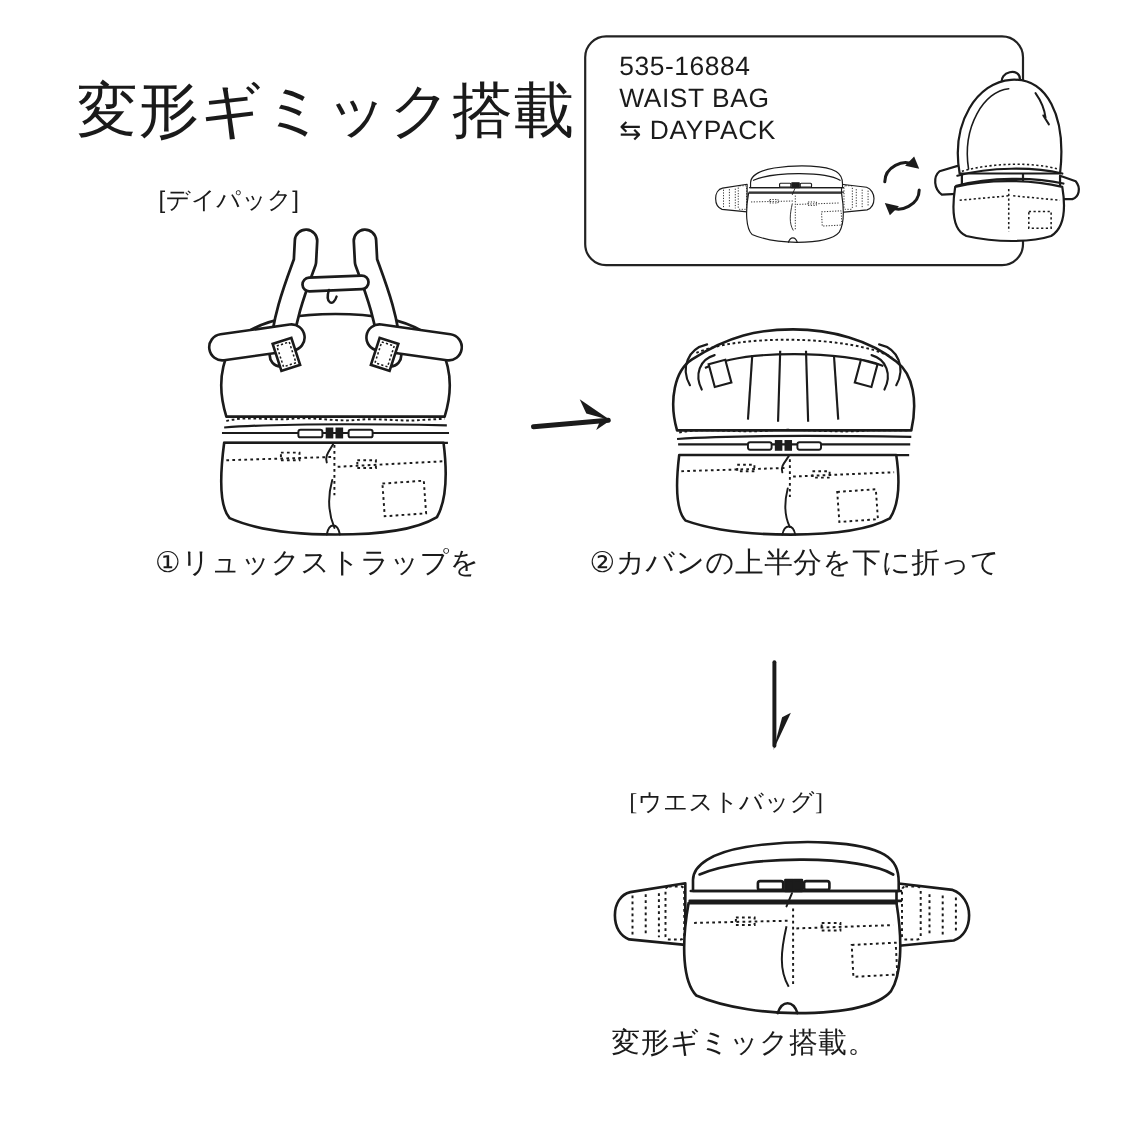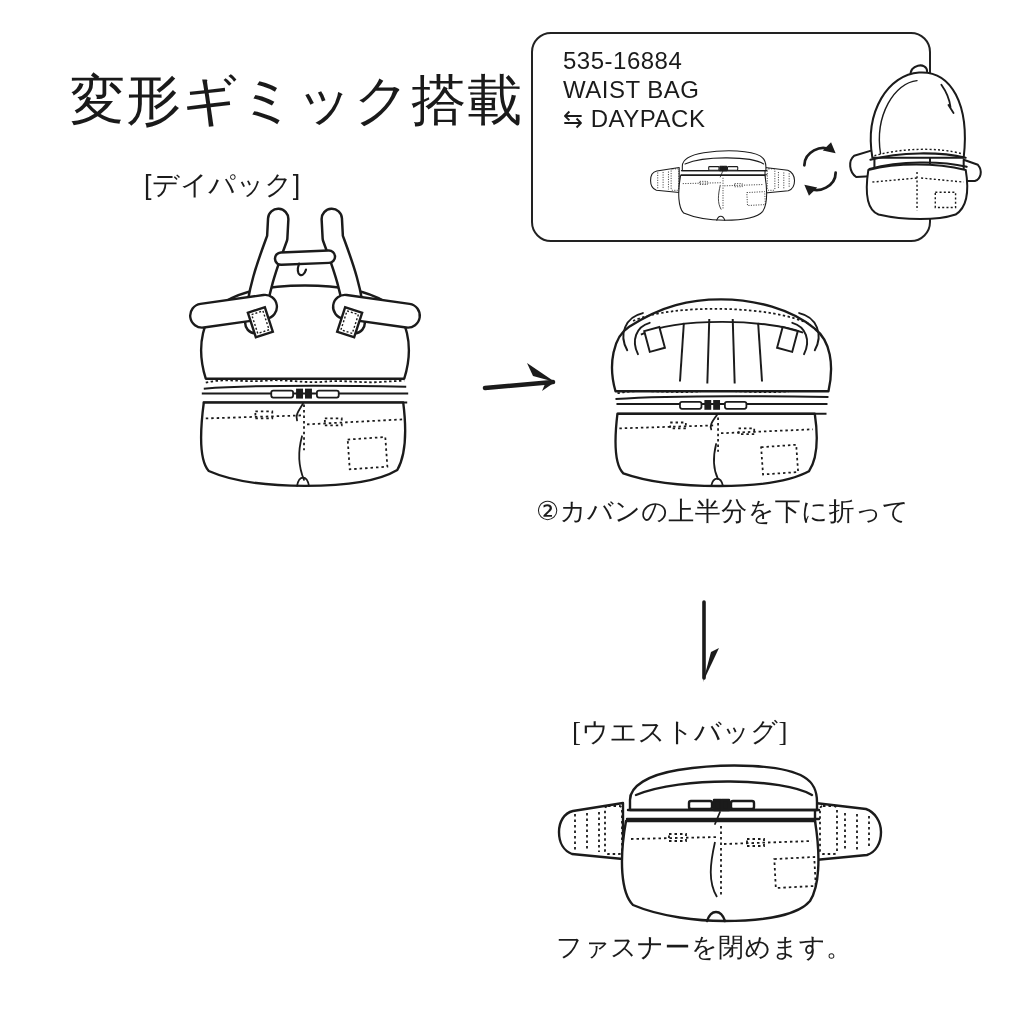--- a/index.html
+++ b/index.html
@@ -30,21 +30,21 @@
     background:#ffffff;
   }
   .info-text{
     position:absolute;left:30px;top:12px;
     font-size:24px;line-height:29px;
     letter-spacing:0.5px;
     color:#1b1b1b;
   }
   .info-text .row{white-space:nowrap;}
   .step-label{
-    font-size:27px;
+    font-size:22px;
     letter-spacing:0.5px;
     color:#1b1b1b;
     white-space:nowrap;
   }
   .caption{
     font-size:26px;
     line-height:38px;
     letter-spacing:0.5px;
     color:#1b1b1b;
     white-space:nowrap;
@@ -252,32 +252,33 @@
     <rect x="172" y="178" width="36" height="28" transform="rotate(-4 190 192)"></rect>
   </g>
   <g fill="none" stroke="#1b1b1b" stroke-width="1.8" stroke-linecap="round">
     <path d="M126 146 C122 152 118 156 120 161"></path>
     <path d="M125 176 C121 192 123 204 127 212"></path>
     <path d="M120 219 C122 209 130 209 132 219"></path>
   </g>
 </svg>
 
 <div class="abs caption" id="caption-1">
+  <span style="display:block">①リュックストラップを</span>
 </div>
 
 <div class="abs caption" id="caption-2">
   <span style="display:block">②カバンの上半分を下に折って</span>
 </div>
 
 <svg class="abs" id="arrow-down" width="38" height="88" viewBox="0 0 38 88">
   <path d="M16 2 L16 78" stroke="#1b1b1b" stroke-width="3.6" stroke-linecap="round" fill="none"></path>
   <polygon points="15,82 31,48 23,52" fill="#1b1b1b"></polygon>
 </svg>
 
 <div class="abs step-label" id="step3-label">[ウエストバッグ]</div>
 
 <svg class="abs" id="drawing-waistbag" width="340" height="190" viewBox="0 0 340 190">
   <use href="#sym-waistbag"></use>
 </svg>
 
 <div class="abs caption" id="caption-3">
-  <span style="display:block">ファスナーを閉めます。</span>
+  <span style="display:block">変形ギミック搭載。</span>
 </div>
 
 </body></html>

